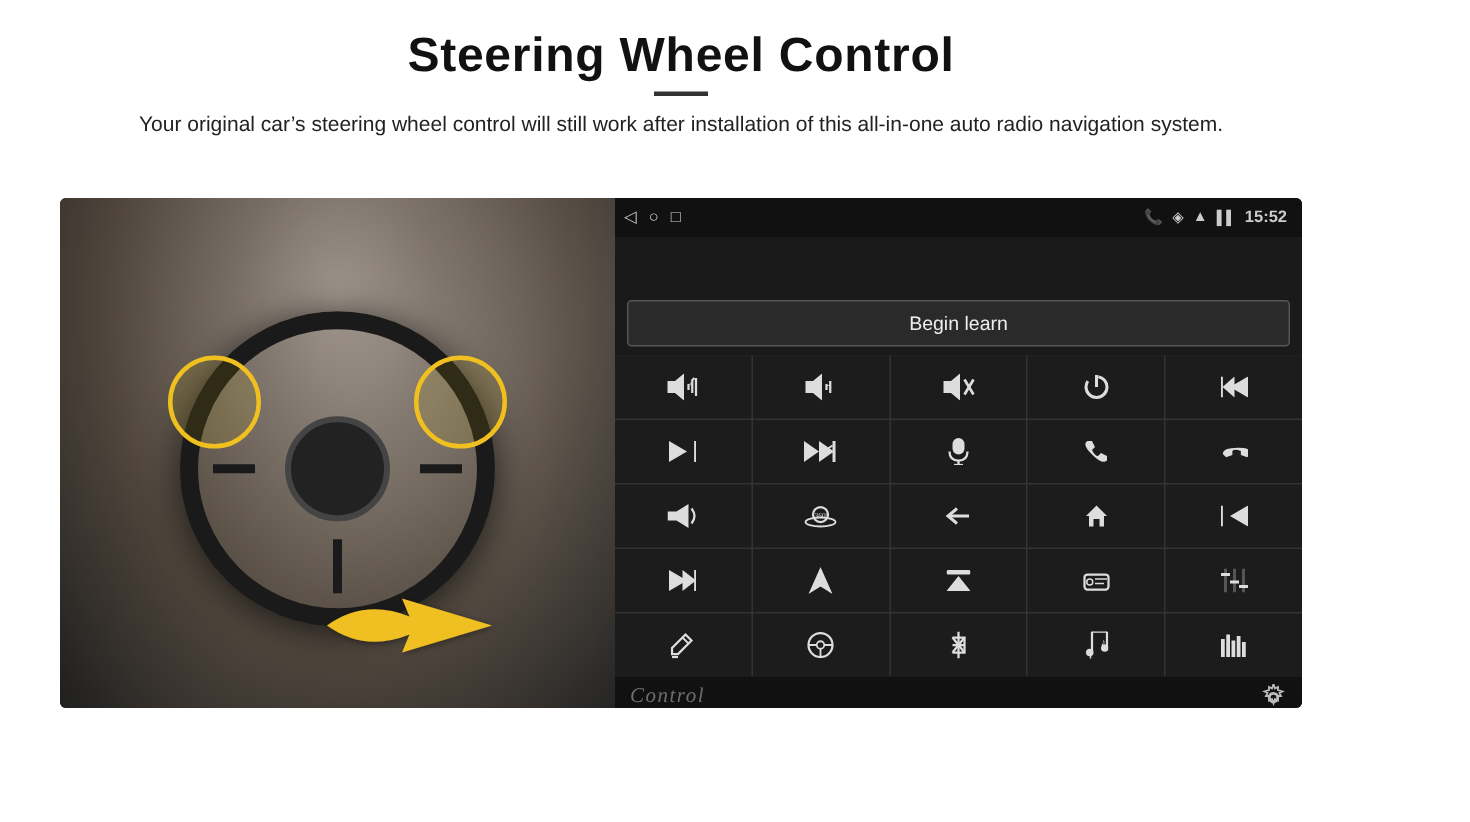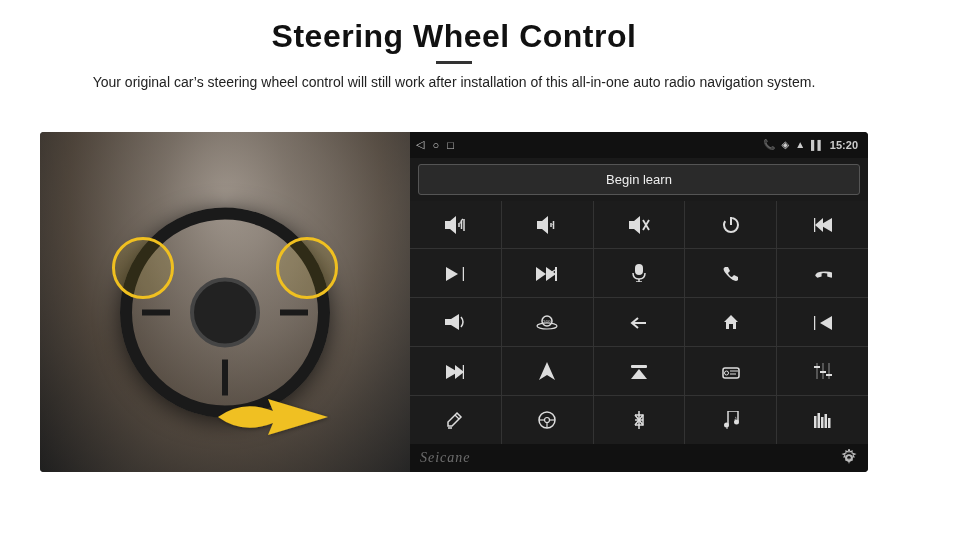--- a/index.html
+++ b/index.html
@@ -174,20 +174,21 @@
       width: 100%;
       padding: 7px 0;
       background: #2a2a2a;
       border: 1px solid #555;
       border-radius: 3px;
       color: #eee;
       font-size: 13px;
       font-family: Arial, sans-serif;
       text-align: center;
       cursor: pointer;
+      margin-top: 36px;
     }
     
     .icon-grid {
       flex: 1;
       display: grid;
       grid-template-columns: repeat(5, 1fr);
       grid-template-rows: repeat(5, 1fr);
       gap: 1px;
       background: #333;
       margin: 0 0 0 0;
@@ -276,21 +277,21 @@
           <span class="status-icon">◁</span>
           <span class="status-icon">○</span>
           <span class="status-icon">□</span>
         </div>
         <div class="status-right">
 
           <span style="font-size:10px;">📞</span>
           <span style="font-size:10px;">◈</span>
           <span style="font-size:10px;">▲</span>
           <span style="font-size:9px;">▌▌</span>
-          <span style="font-weight:bold;">15:20</span>
+          <span style="font-weight:bold;">15:52</span>
         </div>
       </div>
 
       <div class="begin-learn-row">
         <button class="begin-learn-btn">Begin learn</button>
       </div>
 
       <div class="icon-grid">
 
         <div class="grid-cell">
@@ -524,21 +525,21 @@
                 <rect x="3.5" y="1" width="2.5" height="15" fill="#ddd"></rect>
                 <rect x="7" y="5" width="2.5" height="11" fill="#ddd"></rect>
                 <rect x="10.5" y="2" width="2.5" height="14" fill="#ddd"></rect>
                 <rect x="14" y="6" width="2.5" height="10" fill="#ddd"></rect>
               </svg>
           </span>
         </div>
       </div>
 
       <div class="bottom-bar">
-        <span class="seicane-brand">Seicane</span>
+        <span class="seicane-brand">Control</span>
         <span class="gear-icon-wrap">
           <svg width="18" height="18" viewBox="0 0 18 18">
               <circle cx="9" cy="9" r="3" fill="none" stroke="#bbb" stroke-width="1.5"></circle>
               <path d="M9,0 L10,3 L12,2 L12,4 L15,5 L13,6 L14,8 L12,8 L12,11 L10,10 L9,13 L8,10 L6,11 L6,8 L4,8 L5,6 L3,5 L6,4 L6,2 L8,3 Z" fill="none" stroke="#bbb" stroke-width="1.2"></path>
               <circle cx="9" cy="9" r="2.5" fill="none" stroke="#bbb" stroke-width="1.2"></circle>
             </svg>
         </span>
       </div>
     </div>
   </div>

